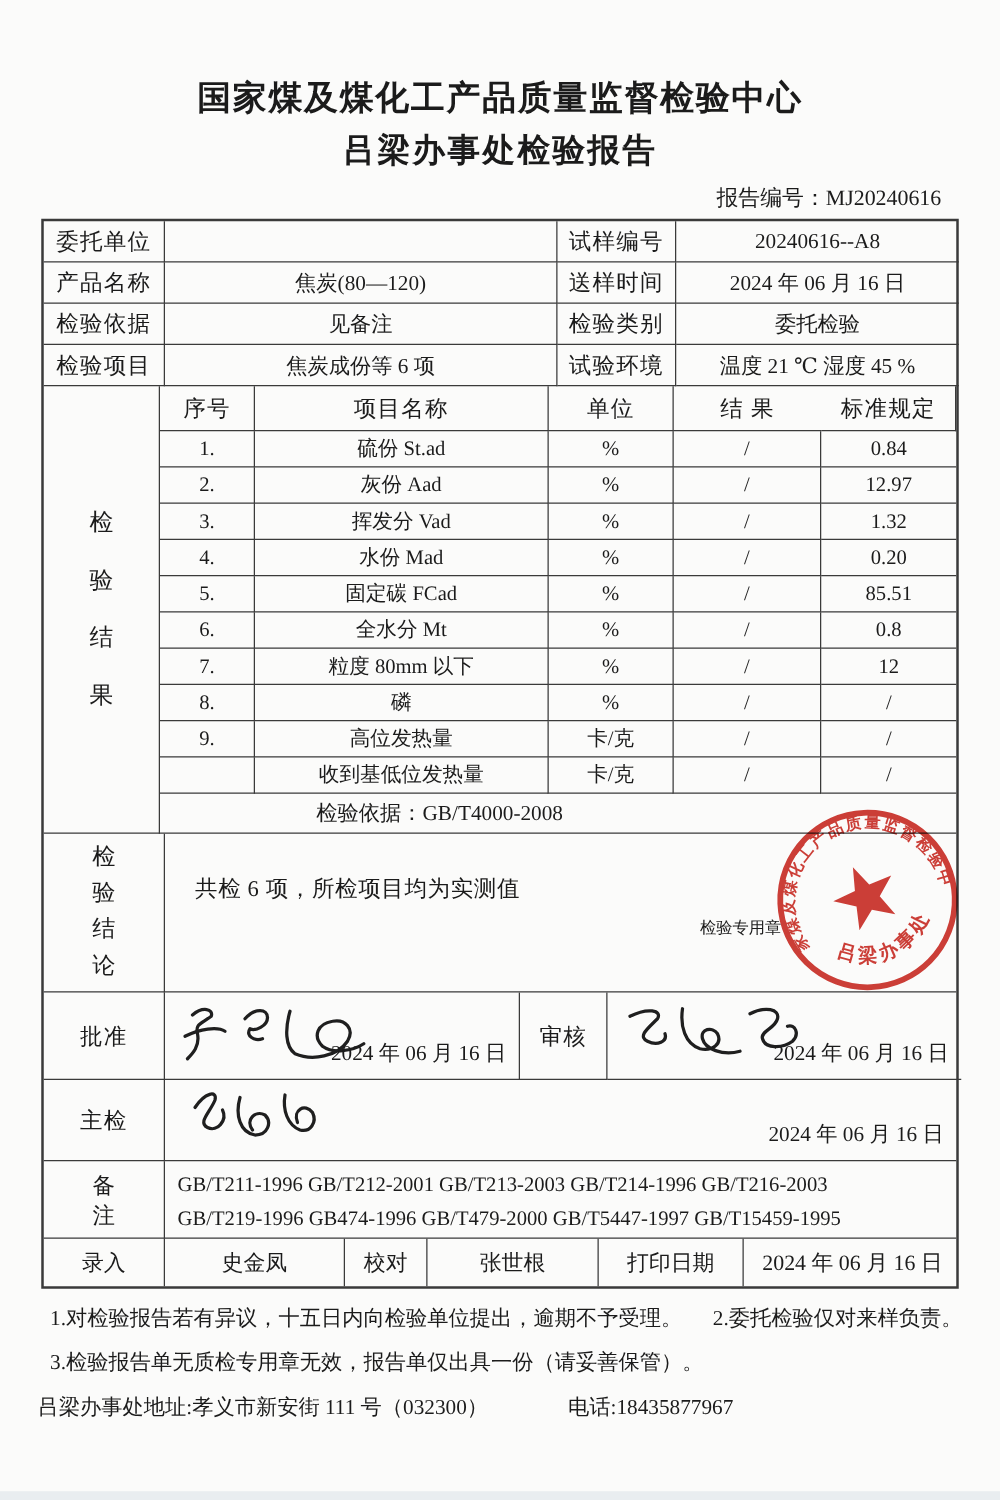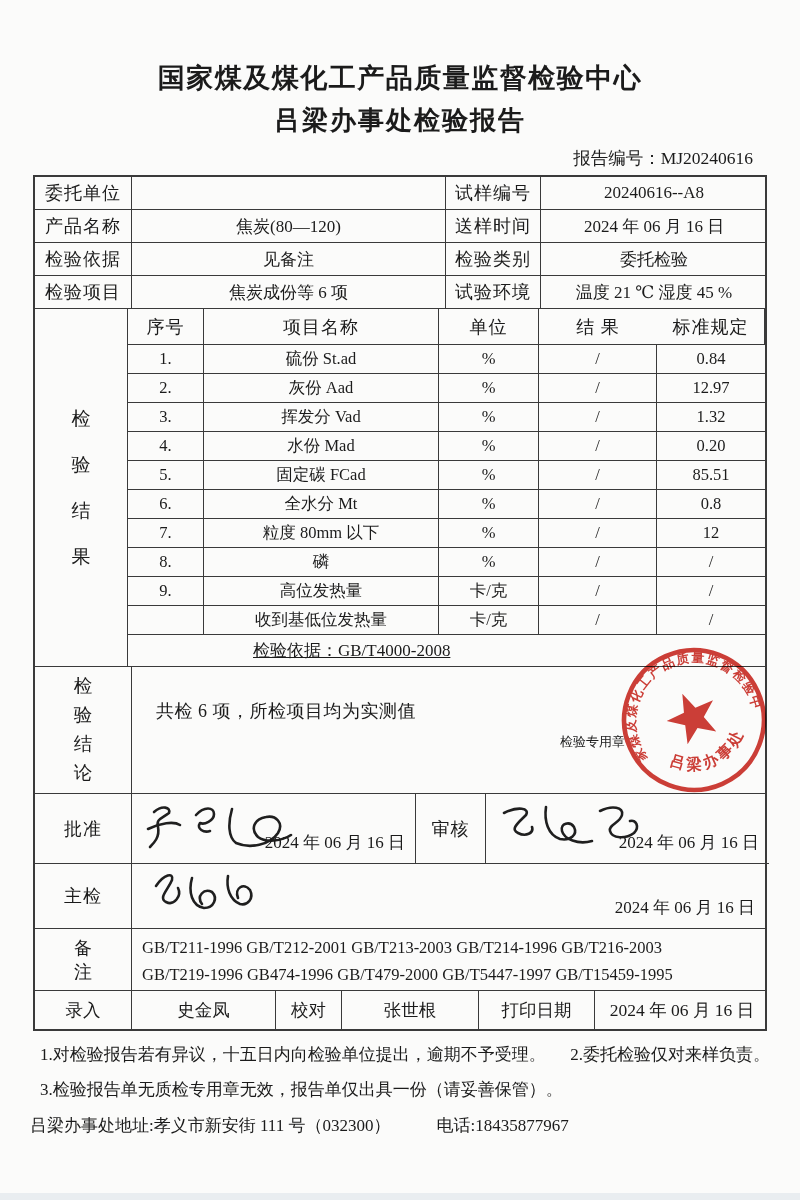--- a/index.html
+++ b/index.html
@@ -30,21 +30,21 @@
   .sec-col { width:97px; border-right:1px solid #3a3a3a; border-bottom:1px solid #3a3a3a;
              display:flex; align-items:center; justify-content:center; }
   .vtext { width:22px; word-break:break-all; text-align:center; }
   .v-results { font-size:19px; line-height:46px; }
   .v-concl   { font-size:18.5px; line-height:29px; }
   .v-remarks { font-size:18px;  line-height:24px; }
   .results-grid { flex:1; display:grid; grid-template-columns:76px 235px 100px 118px 108px; }
   .hcell { height:36px; font-size:18px; letter-spacing:1px; display:flex; align-items:center; justify-content:center; }
   .rcell { height:29px; font-size:16.5px; display:flex; align-items:center; justify-content:center; }
   .basis-cell { grid-column:1 / -1; height:32px; font-size:17px; display:flex; align-items:center;
-                justify-content:flex-start; padding-left:125px; border-bottom:1px solid #3a3a3a;text-decoration:underline; }
+                justify-content:flex-start; padding-left:125px; border-bottom:1px solid #3a3a3a; }
 
   
   .concl-band { display:flex; height:127px; }
   .concl-body { flex:1; position:relative; border-bottom:1px solid #3a3a3a; }
   .concl-text { position:absolute; left:24px; top:32px; font-size:18px; letter-spacing:0.5px; }
   .seal-label { position:absolute; left:428px; top:66px; font-size:13px; }
 
   
   .stamp { position:absolute; left:582px; top:466px; width:154px; height:154px;
            transform:rotate(-24deg); opacity:0.88; mix-blend-mode:multiply; z-index:5; }
@@ -69,21 +69,21 @@
   
   .entry-grid { display:grid; grid-template-columns:97px 144px 66px 137px 116px 174px; }
   .ecell { height:38px; display:flex; align-items:center; justify-content:center; font-size:17.5px; border-right:1px solid #3a3a3a; }
 
   
   .footnotes { width:740px; margin:12px auto 0; font-size:17px; }
   .fn-row1 { display:flex; padding-left:10px; }
   .fn-note2 { margin-left:auto; }
   .fn-row2 { margin-top:12px; padding-left:10px; }
   .fn-row3 { margin-top:13px; display:flex; }
-  .fn-phone { margin-left:46px; }
+  .fn-phone { margin-left:64px; }
 
   .bottom-strip { position:absolute; left:0; bottom:0; width:800px; height:7px; background:#e9edf0; }
 
   svg.sigpath path { fill:none; stroke:#1f1f1f; stroke-width:2.6; stroke-linecap:round; stroke-linejoin:round; }
 </style>
 </head>
 <body>
 
 <div class="page">
 

